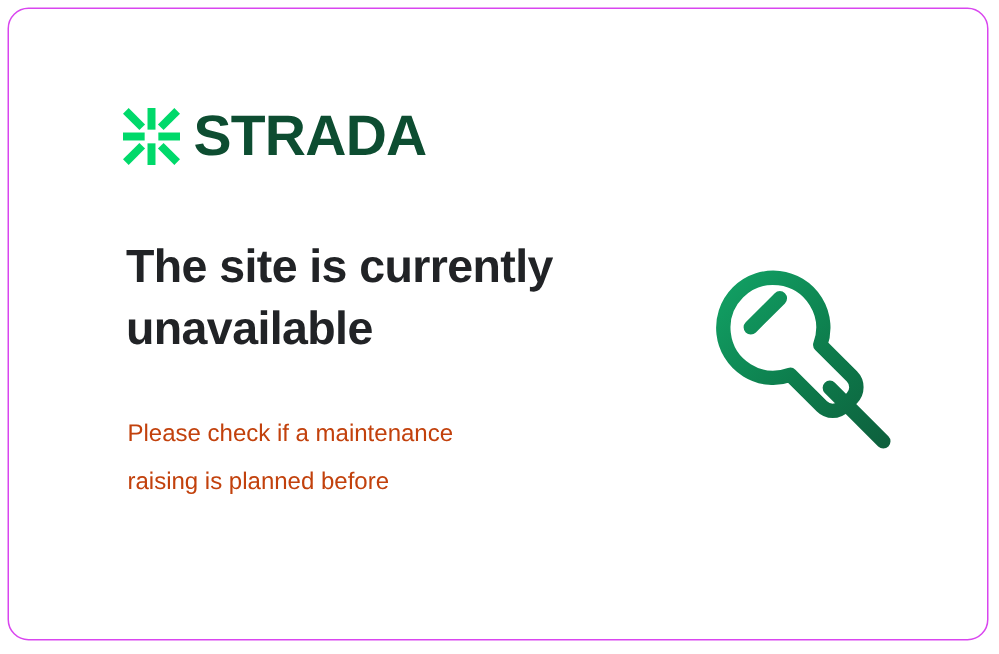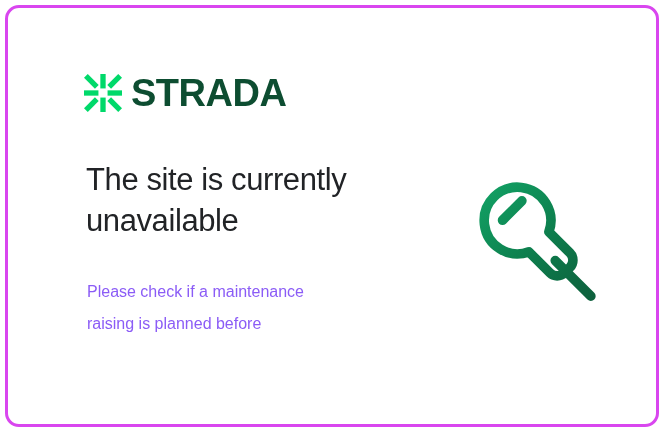--- a/index.html
+++ b/index.html
@@ -24,21 +24,21 @@
 
   
   .card {
     position: absolute;
     left: 5px;
     top: 5px;
     width: 654px;
     height: 422px;
     box-sizing: border-box;
     background: #ffffff;
-    border: 3px solid #d946ef;
+    border: 1px solid #d946ef;
     border-radius: 14px;
   }
 
   
   .brand {
     position: absolute;
     left: 76px;
     top: 66px;
     display: flex;
     align-items: center;
@@ -59,37 +59,37 @@
     white-space: nowrap;
   }
 
   
   .headline {
     position: absolute;
     left: 78px;
     top: 152px;
     width: 360px;
     font-size: 31px;
-    font-weight: normal;
+    font-weight: bold;
     line-height: 1.32;
     letter-spacing: -0.4px;
     color: #212326;
     margin: 0;
   }
 
   
   .body-copy {
     position: absolute;
     left: 79px;
     top: 268px;
     width: 320px;
     font-size: 16px;
     font-weight: normal;
     line-height: 2.0;
-    color: #8b5cf6;
+    color: #c2410c;
   }
   .body-copy .line {
     display: block;
     white-space: nowrap;
   }
 
   
   .wrench {
     position: absolute;
     left: 455px;

